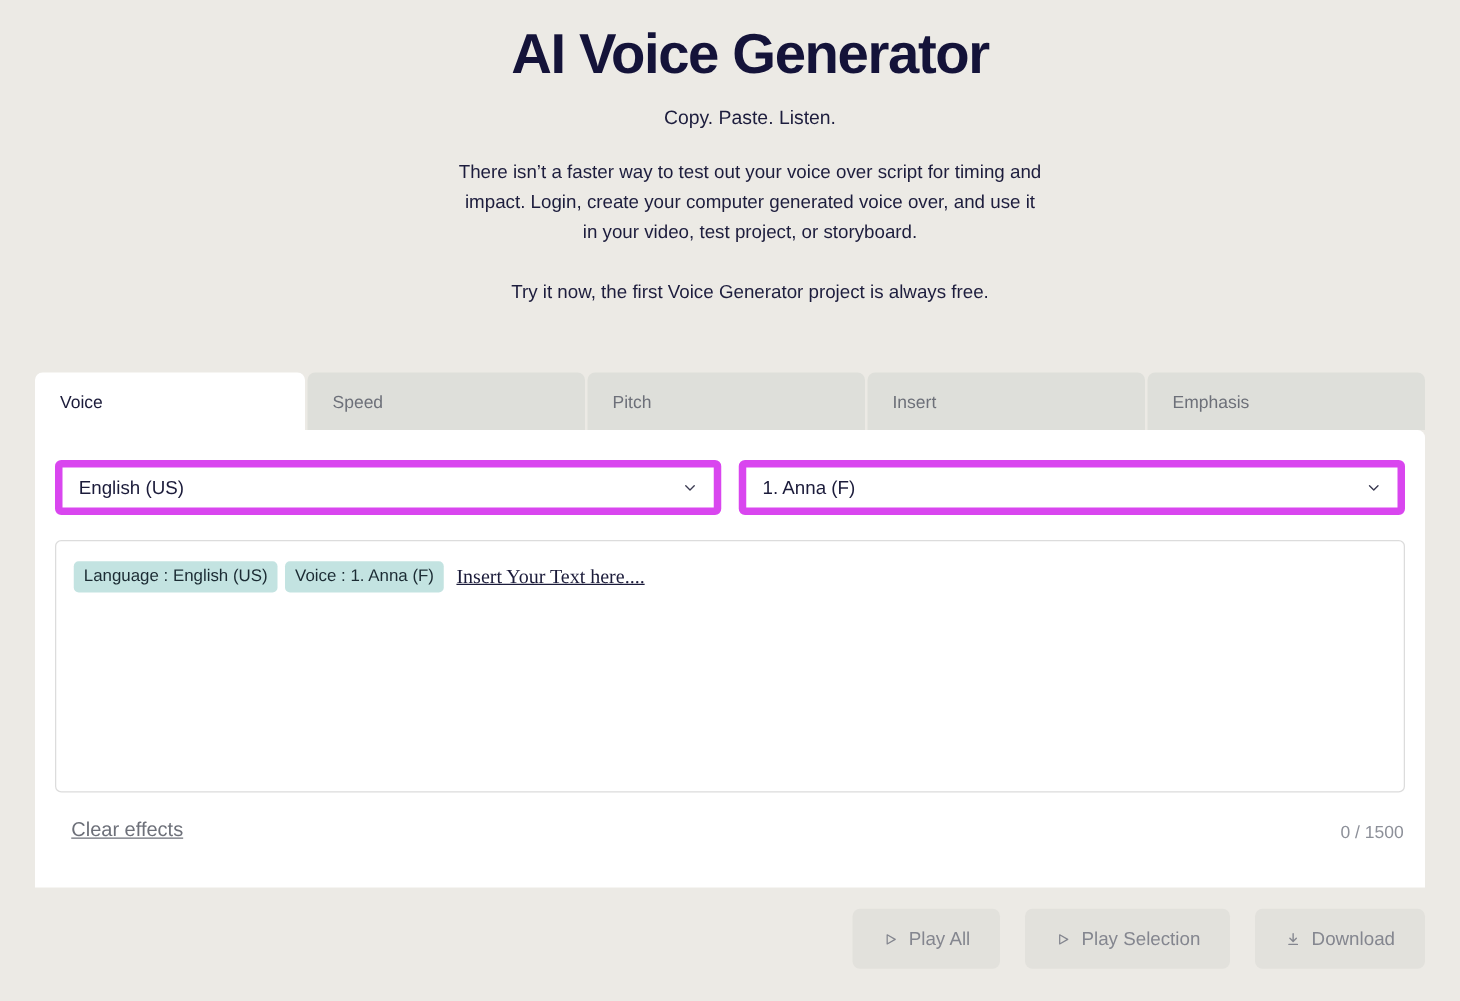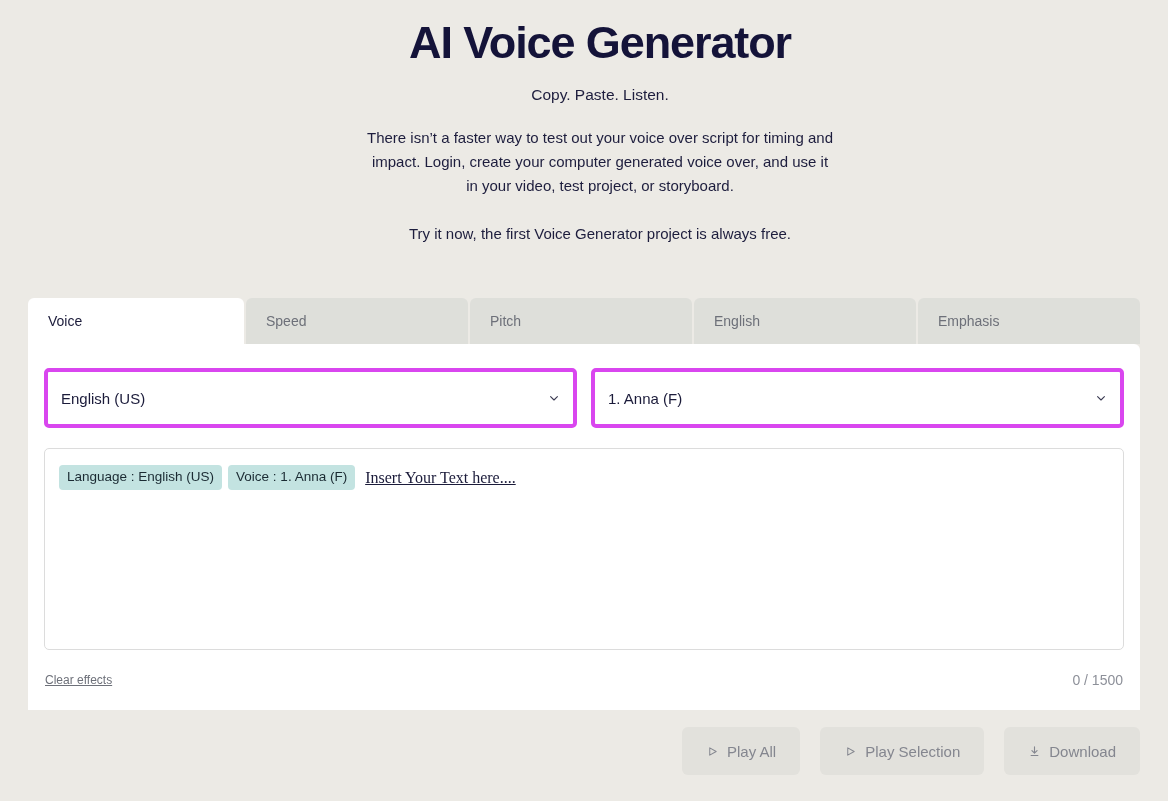--- a/index.html
+++ b/index.html
@@ -83,23 +83,23 @@
   }
 
   
   .select-row {
     display: flex;
     gap: 14px;
   }
   .select {
     position: relative;
     flex: 1;
-    height: 60px;
+    height: 44px;
     background: #ffffff;
-    border: 4px solid #d946ef;
+    border: 6px solid #d946ef;
     border-radius: 5px;
     display: flex;
     align-items: center;
     padding: 0 30px 0 13px;
     font-size: 15px;
     color: #1b1b3a;
     cursor: pointer;
   }
   .caret {
     position: absolute;
@@ -148,24 +148,25 @@
 
   
   .card-footer {
     display: flex;
     justify-content: space-between;
     align-items: center;
     margin-top: 22px;
     padding: 0 1px;
   }
   .clear-link {
-    font-size: 12px;
+    font-size: 16px;
     color: #6d7079;
     text-decoration: underline;
     cursor: pointer;
+    margin-left: 12px;
   }
   .counter {
     font-size: 14px;
     color: #8d9099;
   }
 
   
   .actions {
     position: absolute;
     right: 28px;
@@ -211,21 +212,21 @@
     <div class="tab active">
       <span>Voice</span>
     </div>
     <div class="tab">
       <span>Speed</span>
     </div>
     <div class="tab">
       <span>Pitch</span>
     </div>
     <div class="tab">
-      <span>English</span>
+      <span>Insert</span>
     </div>
     <div class="tab">
       <span>Emphasis</span>
     </div>
   </div>
 
   <div class="card-body">
 
     <div class="select-row">
       <div class="select">

